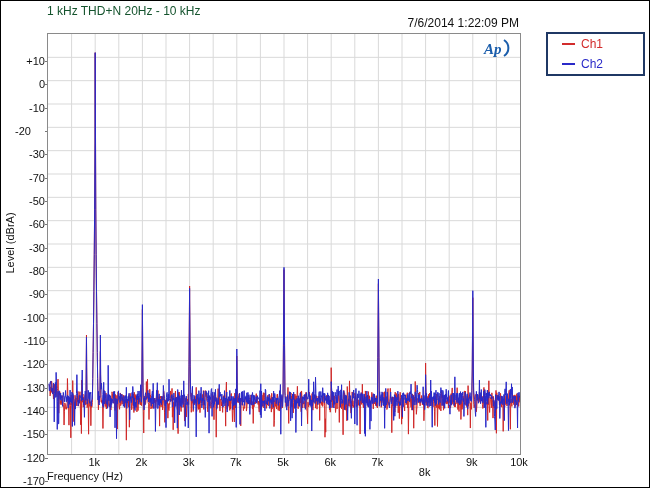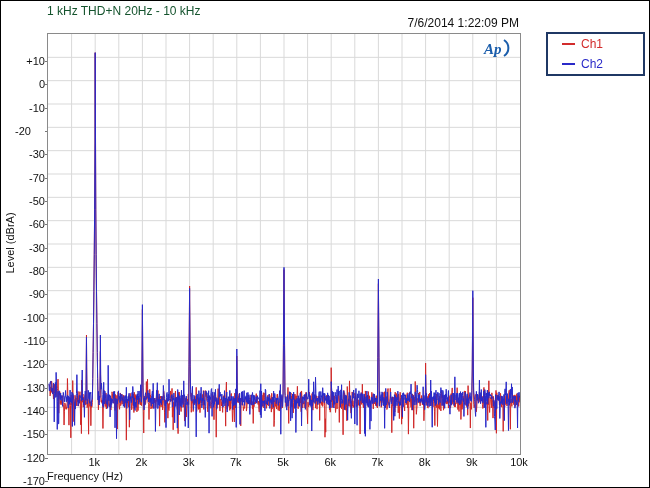--- a/index.html
+++ b/index.html
@@ -121,21 +121,21 @@
   </svg>
 
   <div class="x-labels">
       <div class="x-tick-label" style="left: 93.2px;">1k</div>
       <div class="x-tick-label" style="left: 140.4px;">2k</div>
       <div class="x-tick-label" style="left: 187.6px;">3k</div>
       <div class="x-tick-label" style="left: 234.8px;">7k</div>
       <div class="x-tick-label" style="left: 282px;">5k</div>
       <div class="x-tick-label" style="left: 329.2px;">6k</div>
       <div class="x-tick-label" style="left: 376.4px;">7k</div>
-      <div class="x-tick-label" style="left: 423.6px;">8k</div>
+      <div class="x-tick-label" style="left: 423.6px; margin-top: 10px;">8k</div>
       <div class="x-tick-label" style="left: 470.8px;">9k</div>
       <div class="x-tick-label" style="left: 518px;">10k</div>
     </div>
 
   <div class="ylabel-title">Level (dBrA)</div>
   <div class="xlabel-title">Frequency (Hz)</div>
 
   <div class="legend">
     <div class="legend-row">
       <span class="legend-swatch" style="background: rgb(210, 44, 44);"></span>

